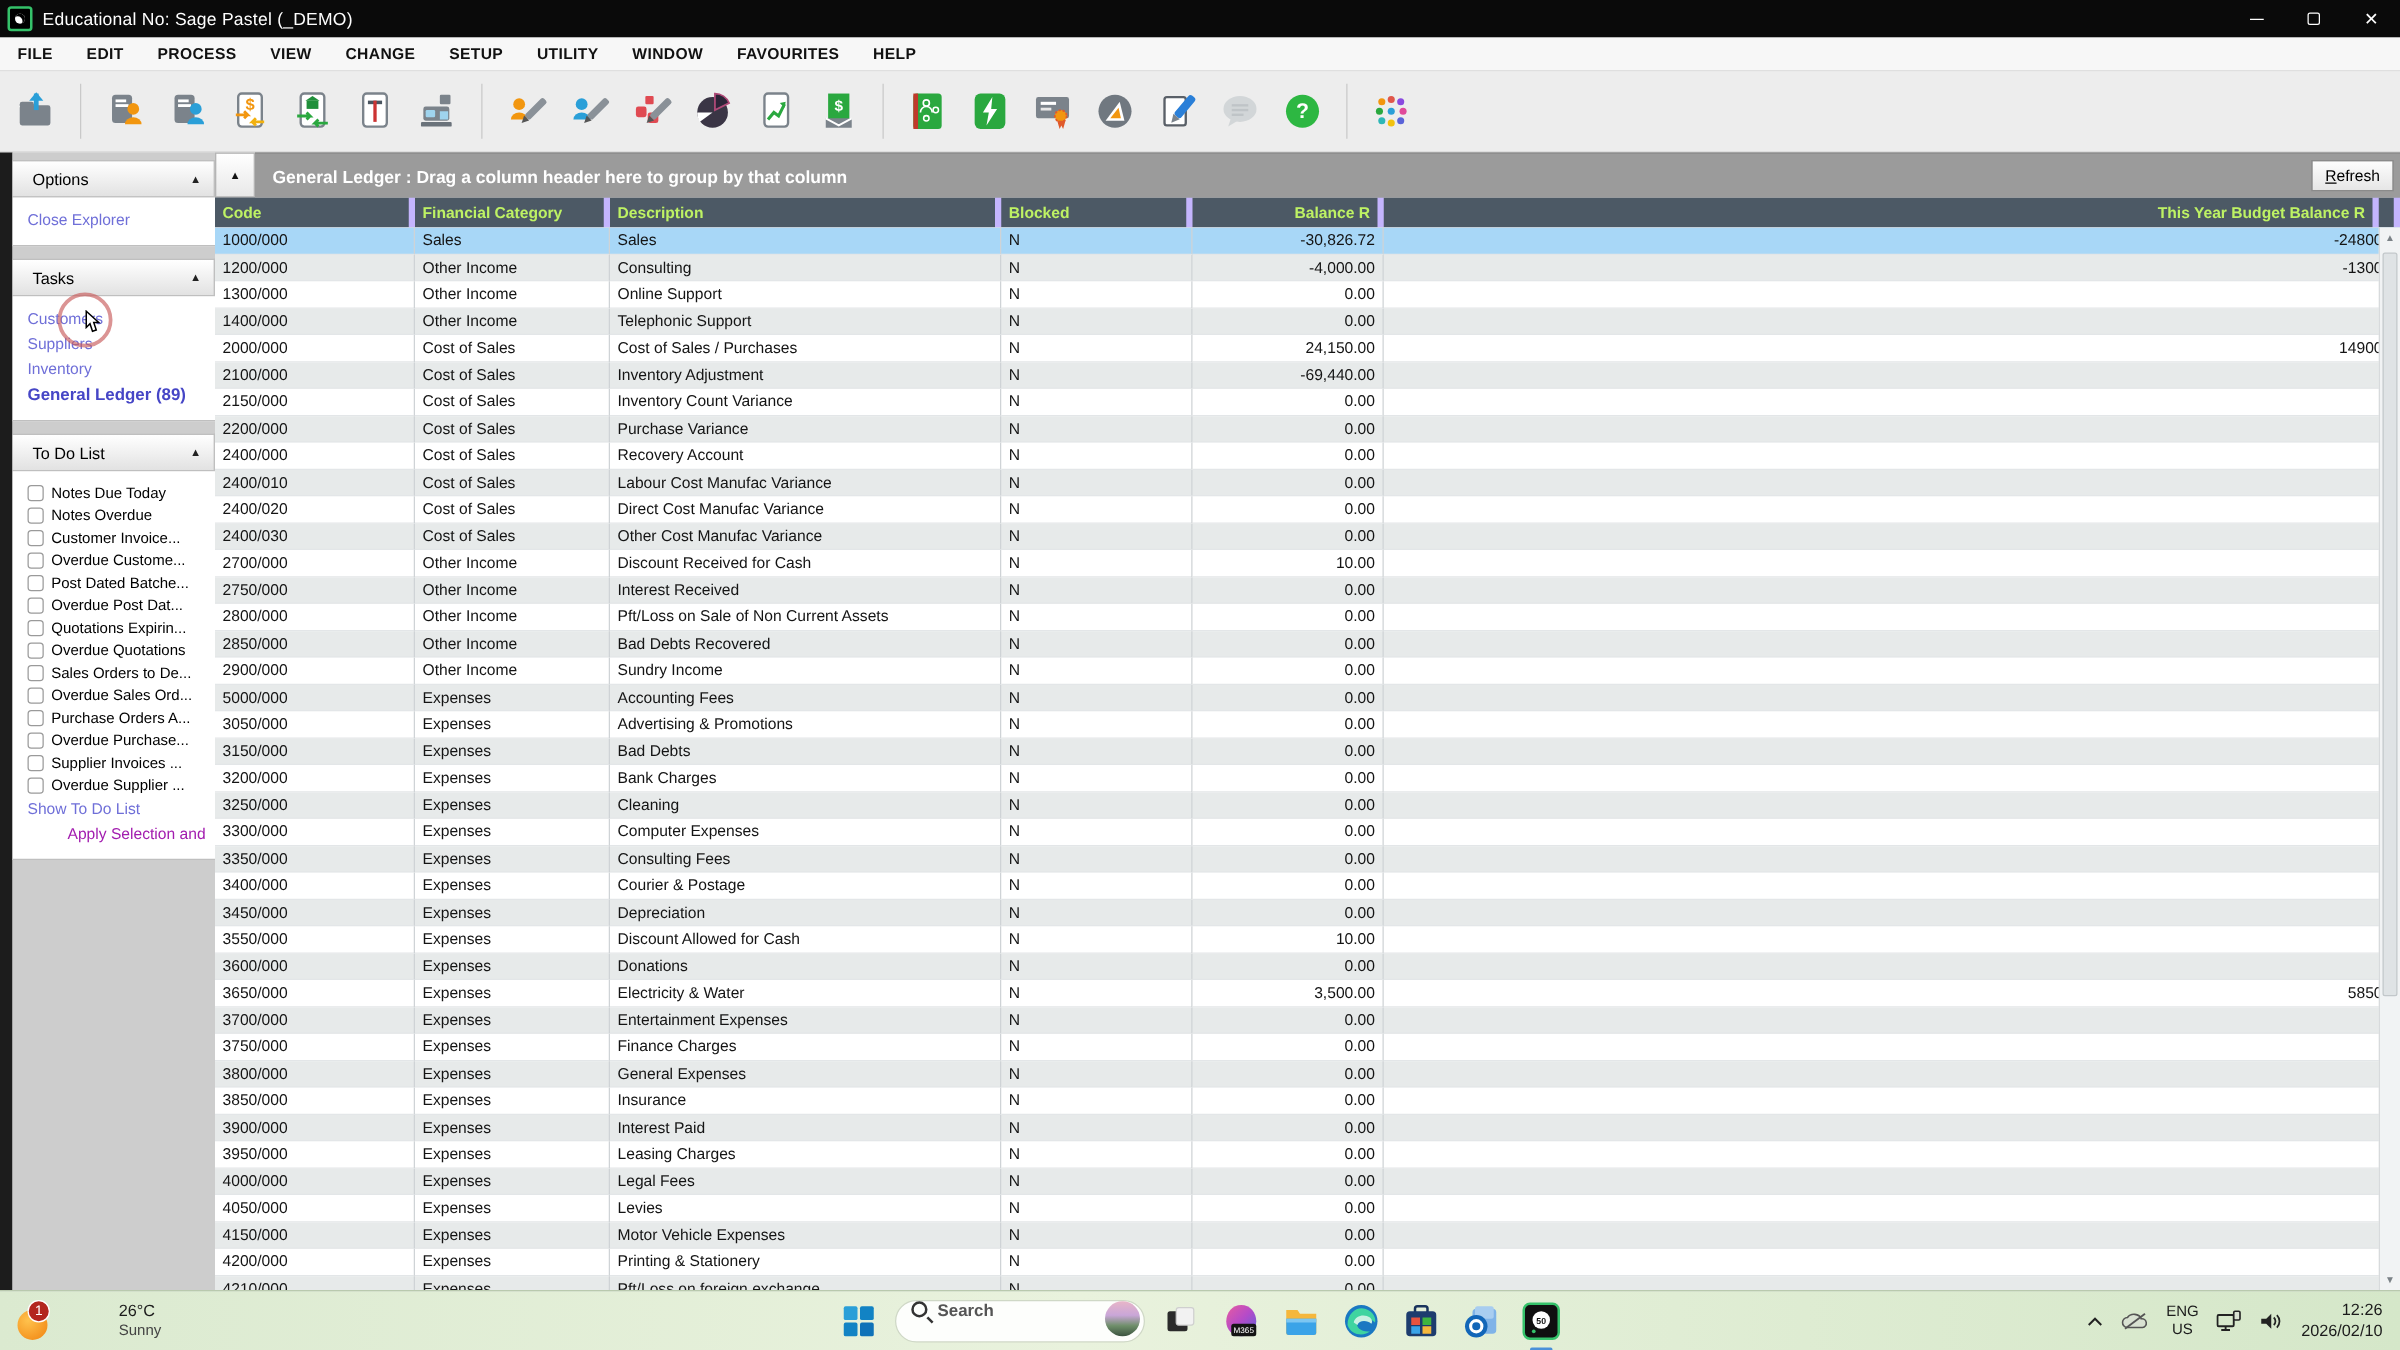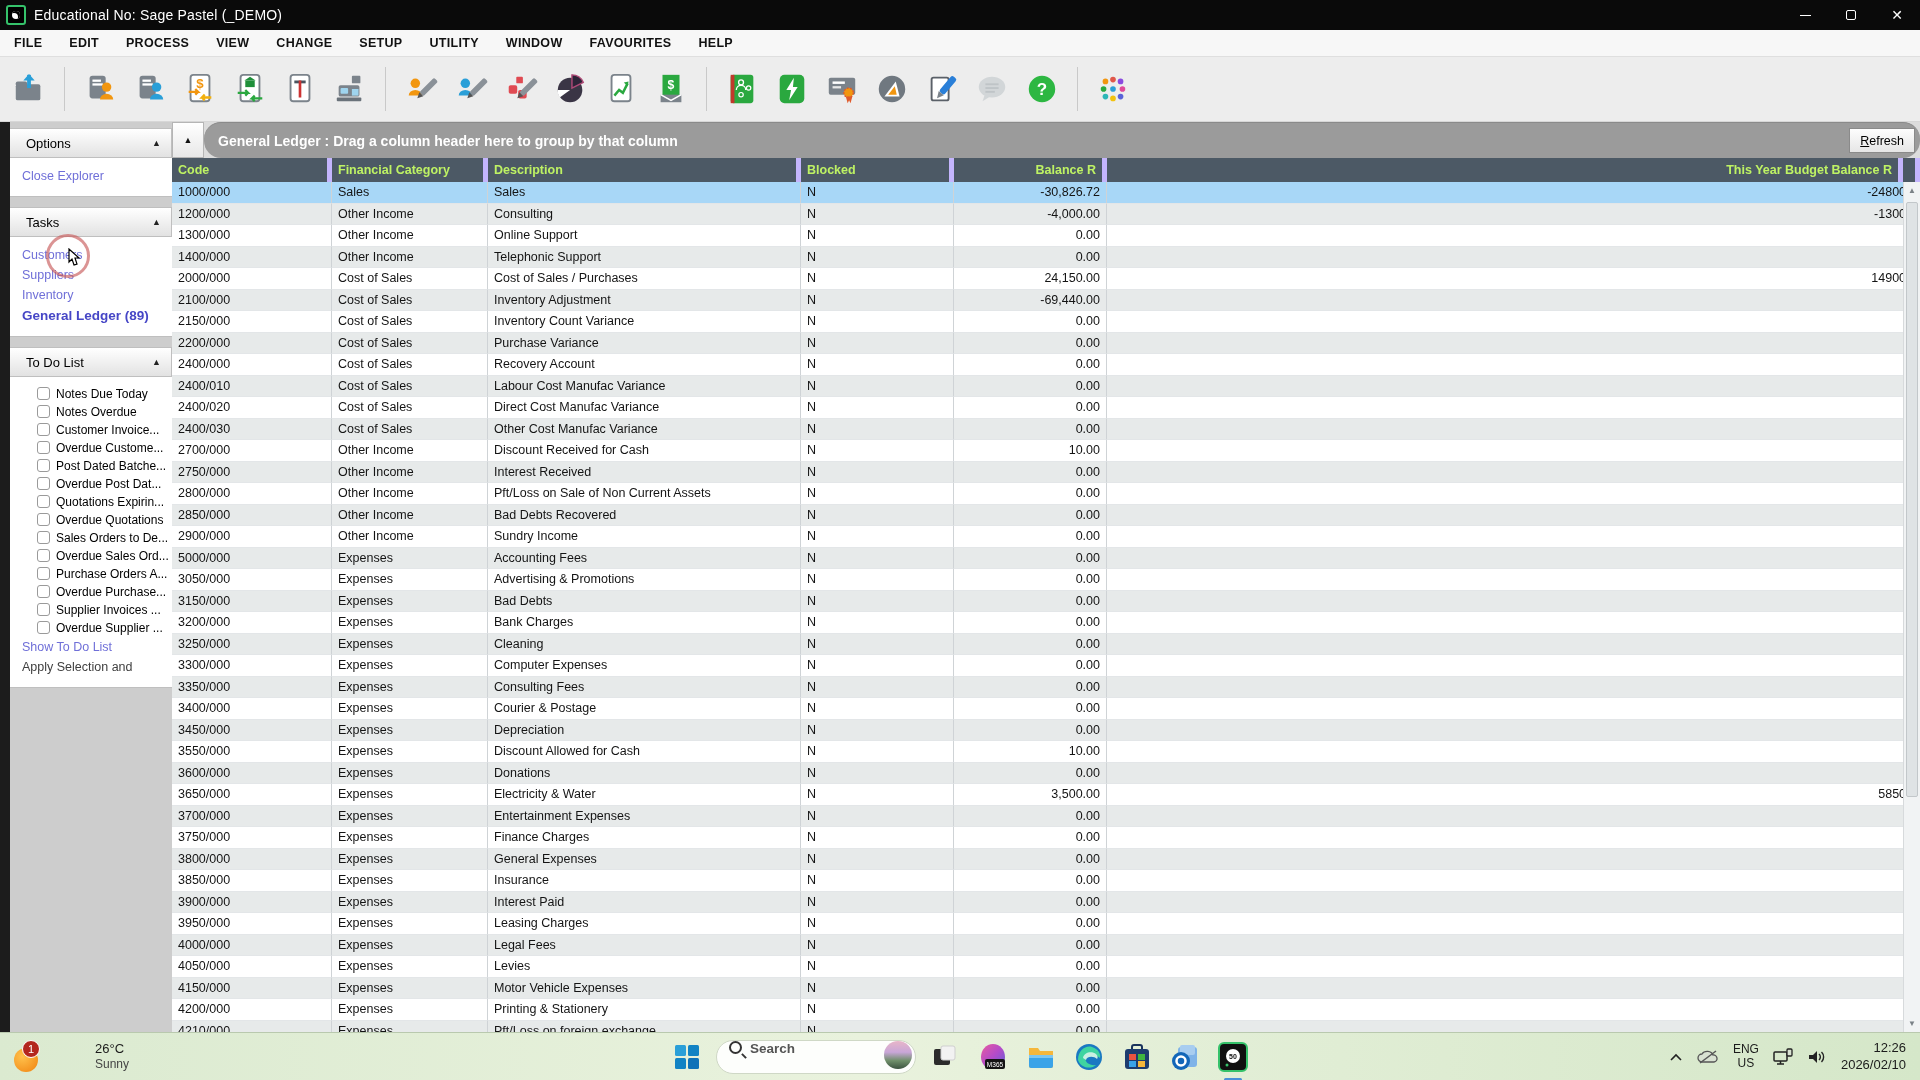--- a/index.html
+++ b/index.html
@@ -32,34 +32,34 @@
 
   
   .sidebar { width:162px; background:#cdcdcd; flex:0 0 auto; display:flex; flex-direction:column; padding-top:4px; overflow:hidden; position:relative; }
   .panel { margin:2px 0 8px 0; }
   .phead { height:30px; background:linear-gradient(#ffffff,#e2e2e2); border:1px solid #bfbfbf; border-left:none; display:flex; align-items:center; padding:0 10px 0 16px; }
   .phead .ptitle { font-size:13px; color:#000; }
   .phead .collapse { margin-left:auto; font-size:9px; color:#222; }
   .pbody { background:#fff; border-bottom:1px solid #bfbfbf; padding:8px 0 10px 12px; }
   .slink { font-size:12.5px; color:#6f6fd8; padding:3px 0; cursor:pointer; }
   .slink.active { font-weight:bold; font-size:13.5px; color:#4646c6; }
-  .todo-item { display:flex; align-items:flex-start; gap:6px; padding:2px 0;margin-left:15px; }
+  .todo-item { display:flex; align-items:center; gap:6px; padding:2px 0; }
   .todo-item .cb { width:13px; height:13px; background:#fff; border:1px solid #9a9a9a; border-radius:3px; flex:0 0 auto; }
   .todo-item .lbl { font-size:12px; color:#000; white-space:nowrap; overflow:hidden; }
-  .graytext { font-size:12.5px; color:#404040; padding:3px 0; }
+  .graytext { font-size:12.5px; color:#a21caf; padding:3px 0;margin-left:32px; }
 
   
   .clickring { position:absolute; left:36px; top:112px; width:44px; height:44px; border:3px solid rgba(200,90,90,.65); border-radius:50%; pointer-events:none; }
   .handcursor { position:absolute; left:52px; top:126px; pointer-events:none; }
 
   
   .gridarea { flex:1 1 auto; display:flex; flex-direction:column; min-width:0; position:relative; }
   .groupbar-row { height:36px; display:flex; flex:0 0 auto; }
   .collapsebox { width:32px; background:linear-gradient(#ffffff,#e8e8e8); border:1px solid #b5b5b5; display:flex; align-items:center; justify-content:center; font-size:9px; color:#111; }
-  .groupbar { flex:1; background:#9b9b9b; color:#fff; font-weight:bold; font-size:14px; display:flex; align-items:center; padding-left:14px; position:relative; border-top:1px solid #8a8a8a;border-radius:17px; }
+  .groupbar { flex:1; background:#9b9b9b; color:#fff; font-weight:bold; font-size:14px; display:flex; align-items:center; padding-left:14px; position:relative; border-top:1px solid #8a8a8a; }
   .refreshbtn { position:absolute; right:5px; top:5px; height:25px; padding:0 10px; background:linear-gradient(#fdfdfd,#e6e6e6); border:1px solid #8a8a8a; font-size:12.5px; font-weight:normal; color:#000; display:flex; align-items:center; }
   .refreshbtn .accel { text-decoration:underline; }
 
   .gheader { height:24px; background:#4c5965; display:grid; grid-template-columns:160px 156px 313px 153px 153px 1fr 17px; flex:0 0 auto; }
   .gheader .hc { color:#bef264; font-size:12.5px; font-weight:600; display:flex; align-items:center; padding:4px 6px; border-right:5px solid #c4b5fd; overflow:hidden; white-space:nowrap; }
   .gheader .hc.num { justify-content:flex-end; }
   .rows { flex:1 1 auto; overflow:hidden; position:relative; background:#fff; }
   .grow { height:21.5px; display:grid; grid-template-columns:160px 156px 313px 153px 153px 1fr; background:#fff; }
   .grow:nth-child(even) { background:#e7eaea; }
   .grow.sel { background:#a8d7f7; }

